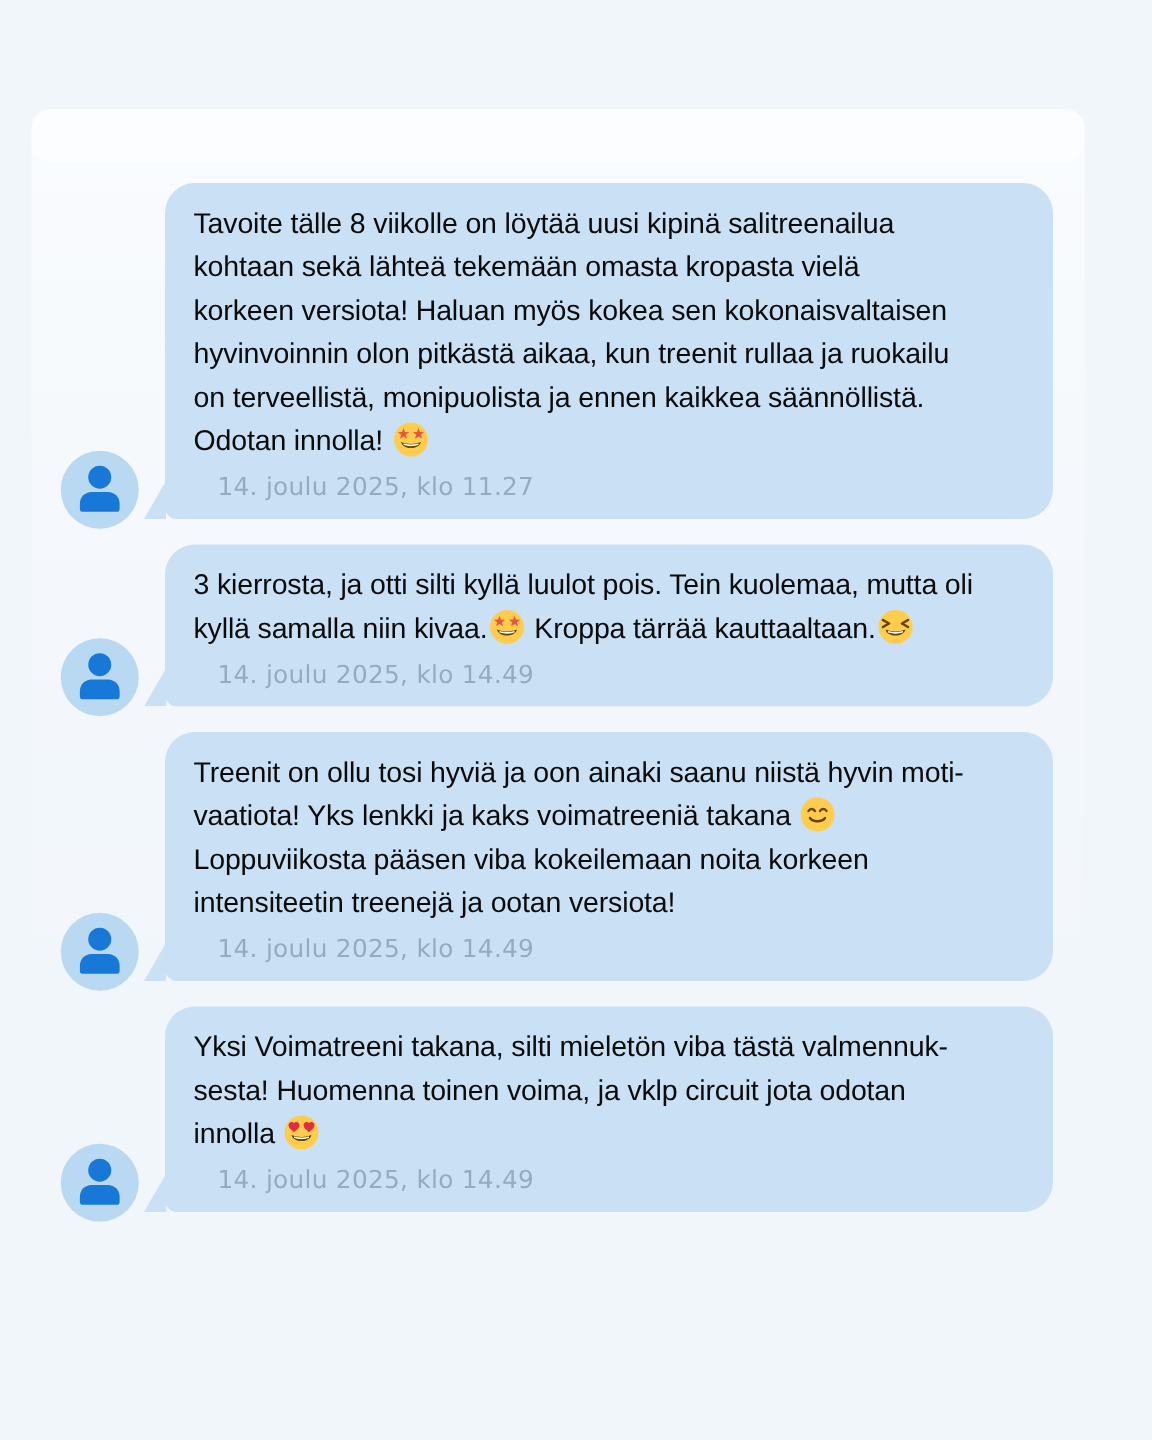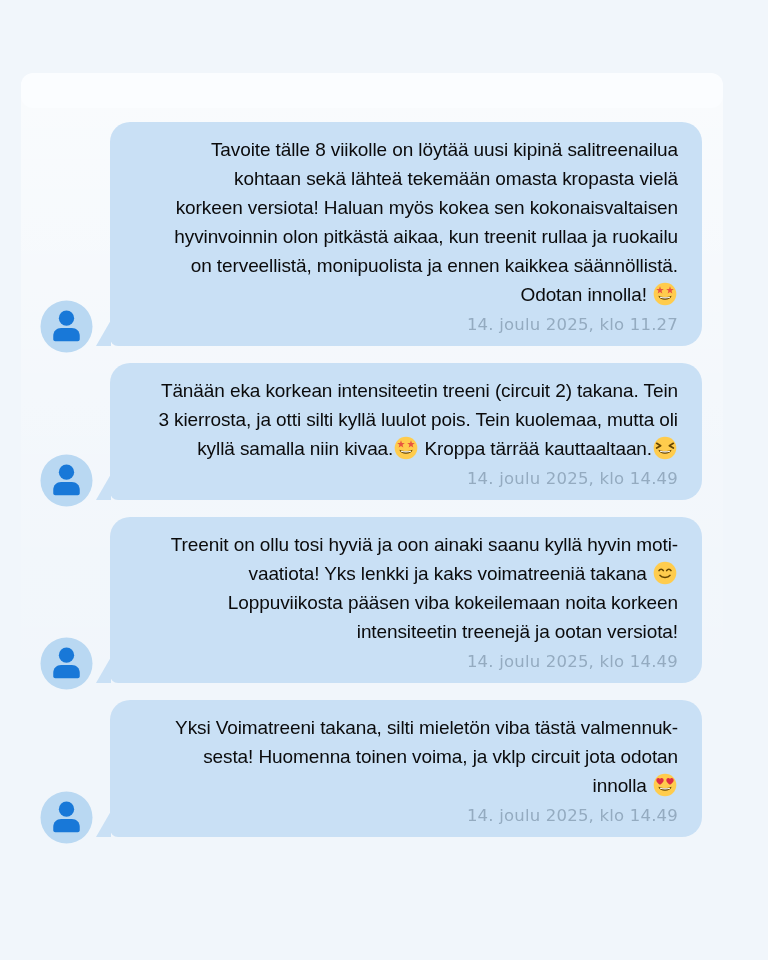--- a/index.html
+++ b/index.html
@@ -15,35 +15,35 @@
   }
   .top-card{
     position:absolute;left:21px;top:73px;width:702px;height:35px;
     border-radius:12px;background:#FBFDFF;
   }
   .chat{position:absolute;top:122px;left:0;width:768px;}
   .row{position:relative;margin:0 0 17px 110px;width:592px;}
   .bubble{
     position:relative;background:#C9E0F5;
     border-radius:20px 20px 20px 8px;
-    padding:13px 24px 10px 19px;box-sizing:border-box;text-align:right;
+    padding:13px 24px 10px 19px;box-sizing:border-box;
   }
   .tail{
     position:absolute;left:-14px;bottom:0;width:15px;height:26px;
     background:#C9E0F5;
     clip-path:polygon(100% 0,100% 100%,0 100%);
   }
   .line{
     white-space:nowrap;height:29px;line-height:29px;
     font-size:19px;color:#0B0B0C;letter-spacing:-0.1px;
   }
   .timestamp{
     margin-top:5px;
     font-family:"DejaVu Sans",sans-serif;
-    font-size:16.5px;line-height:22px;color:#94ABC0;letter-spacing:.2px;
+    font-size:16.5px;line-height:22px;color:#94ABC0;letter-spacing:.2px;margin-left:16px;
   }
   .avatar{position:absolute;left:-70px;bottom:-7px;width:53px;height:53px;}
   .avatar svg{display:block;}
   .emoji{display:inline-block;width:24px;height:24px;vertical-align:-5px;margin:0 1px;}
   .emoji svg{display:block;}
 </style>
 </head>
 <body>
 
 <div class="panel"></div>
@@ -79,21 +79,20 @@
     <div class="row">
       <div class="avatar">
         <svg viewBox="0 0 54 54" width="53" height="53" aria-hidden="true">
           <circle cx="27" cy="27" r="26.5" fill="#B9D8F2"></circle>
           <circle cx="27" cy="18.5" r="7.8" fill="#1878D8"></circle>
           <path fill="#1878D8" d="M13.5 40 L13.5 36.5 C13.5 32 17 28.6 21.5 28.6 L32.5 28.6 C37 28.6 40.5 32 40.5 36.5 L40.5 40 C40.5 41.2 39.6 42 38.4 42 L15.6 42 C14.4 42 13.5 41.2 13.5 40 Z"></path>
         </svg>
       </div>
       <div class="bubble">
         <div>
-          <div class="line">Tänään eka korkean intensiteetin treeni (circuit 2) takana. Tein</div>
           <div class="line">3 kierrosta, ja otti silti kyllä luulot pois. Tein kuolemaa, mutta oli</div>
           <div class="line">kyllä samalla niin kivaa.<span class="emoji"><svg viewBox="0 0 36 36" width="24" height="24" aria-hidden="true">
                 <circle cx="18" cy="18" r="17" fill="#FFCC4D"></circle>
                 <polygon fill="#E8563F" points="10.5,6.5 11.91,10.56 16.21,10.65 12.78,13.24 14.03,17.35 10.5,14.9 6.97,17.35 8.22,13.24 4.79,10.65 9.09,10.56"></polygon>
                 <polygon fill="#E8563F" points="25.5,6.5 26.91,10.56 31.21,10.65 27.78,13.24 29.03,17.35 25.5,14.9 21.97,17.35 23.22,13.24 19.79,10.65 24.09,10.56"></polygon>
                 <path d="M8 20.5 C10 28.5 26 28.5 28 20.5 C22 23 14 23 8 20.5 Z" fill="#664500"></path>
                 <path d="M10.5 22 C15 23.3 21 23.3 25.5 22 L25.5 23.6 C21 25 15 25 10.5 23.6 Z" fill="#FFFFFF"></path>
               </svg></span> Kroppa tärrää kauttaaltaan.<span class="emoji"><svg viewBox="0 0 36 36" width="24" height="24" aria-hidden="true">
                 <circle cx="18" cy="18" r="17" fill="#FFCC4D"></circle>
                 <path d="M5.5 11 L11.5 14.5 L5.5 18" stroke="#664500" stroke-width="2.6" fill="none" stroke-linecap="round" stroke-linejoin="round"></path>
@@ -109,21 +108,21 @@
     <div class="row">
       <div class="avatar">
         <svg viewBox="0 0 54 54" width="53" height="53" aria-hidden="true">
           <circle cx="27" cy="27" r="26.5" fill="#B9D8F2"></circle>
           <circle cx="27" cy="18.5" r="7.8" fill="#1878D8"></circle>
           <path fill="#1878D8" d="M13.5 40 L13.5 36.5 C13.5 32 17 28.6 21.5 28.6 L32.5 28.6 C37 28.6 40.5 32 40.5 36.5 L40.5 40 C40.5 41.2 39.6 42 38.4 42 L15.6 42 C14.4 42 13.5 41.2 13.5 40 Z"></path>
         </svg>
       </div>
       <div class="bubble">
         <div>
-          <div class="line">Treenit on ollu tosi hyviä ja oon ainaki saanu kyllä hyvin moti-</div>
+          <div class="line">Treenit on ollu tosi hyviä ja oon ainaki saanu niistä hyvin moti-</div>
           <div class="line">vaatiota! Yks lenkki ja kaks voimatreeniä takana <span class="emoji"><svg viewBox="0 0 36 36" width="24" height="24" aria-hidden="true">
                 <circle cx="18" cy="18" r="17" fill="#FFCC4D"></circle>
                 <path d="M9 14.5 C10.5 11.8 14 11.8 15.5 14.5" stroke="#664500" stroke-width="2.4" fill="none" stroke-linecap="round"></path>
                 <path d="M20.5 14.5 C22 11.8 25.5 11.8 27 14.5" stroke="#664500" stroke-width="2.4" fill="none" stroke-linecap="round"></path>
                 <path d="M10.5 21.5 C13.5 25.8 22.5 25.8 25.5 21.5" stroke="#664500" stroke-width="2.4" fill="none" stroke-linecap="round"></path>
               </svg></span></div>
           <div class="line">Loppuviikosta pääsen viba kokeilemaan noita korkeen</div>
           <div class="line">intensiteetin treenejä ja ootan versiota!</div>
         </div>
         <div class="timestamp">14. joulu 2025, klo 14.49</div>

